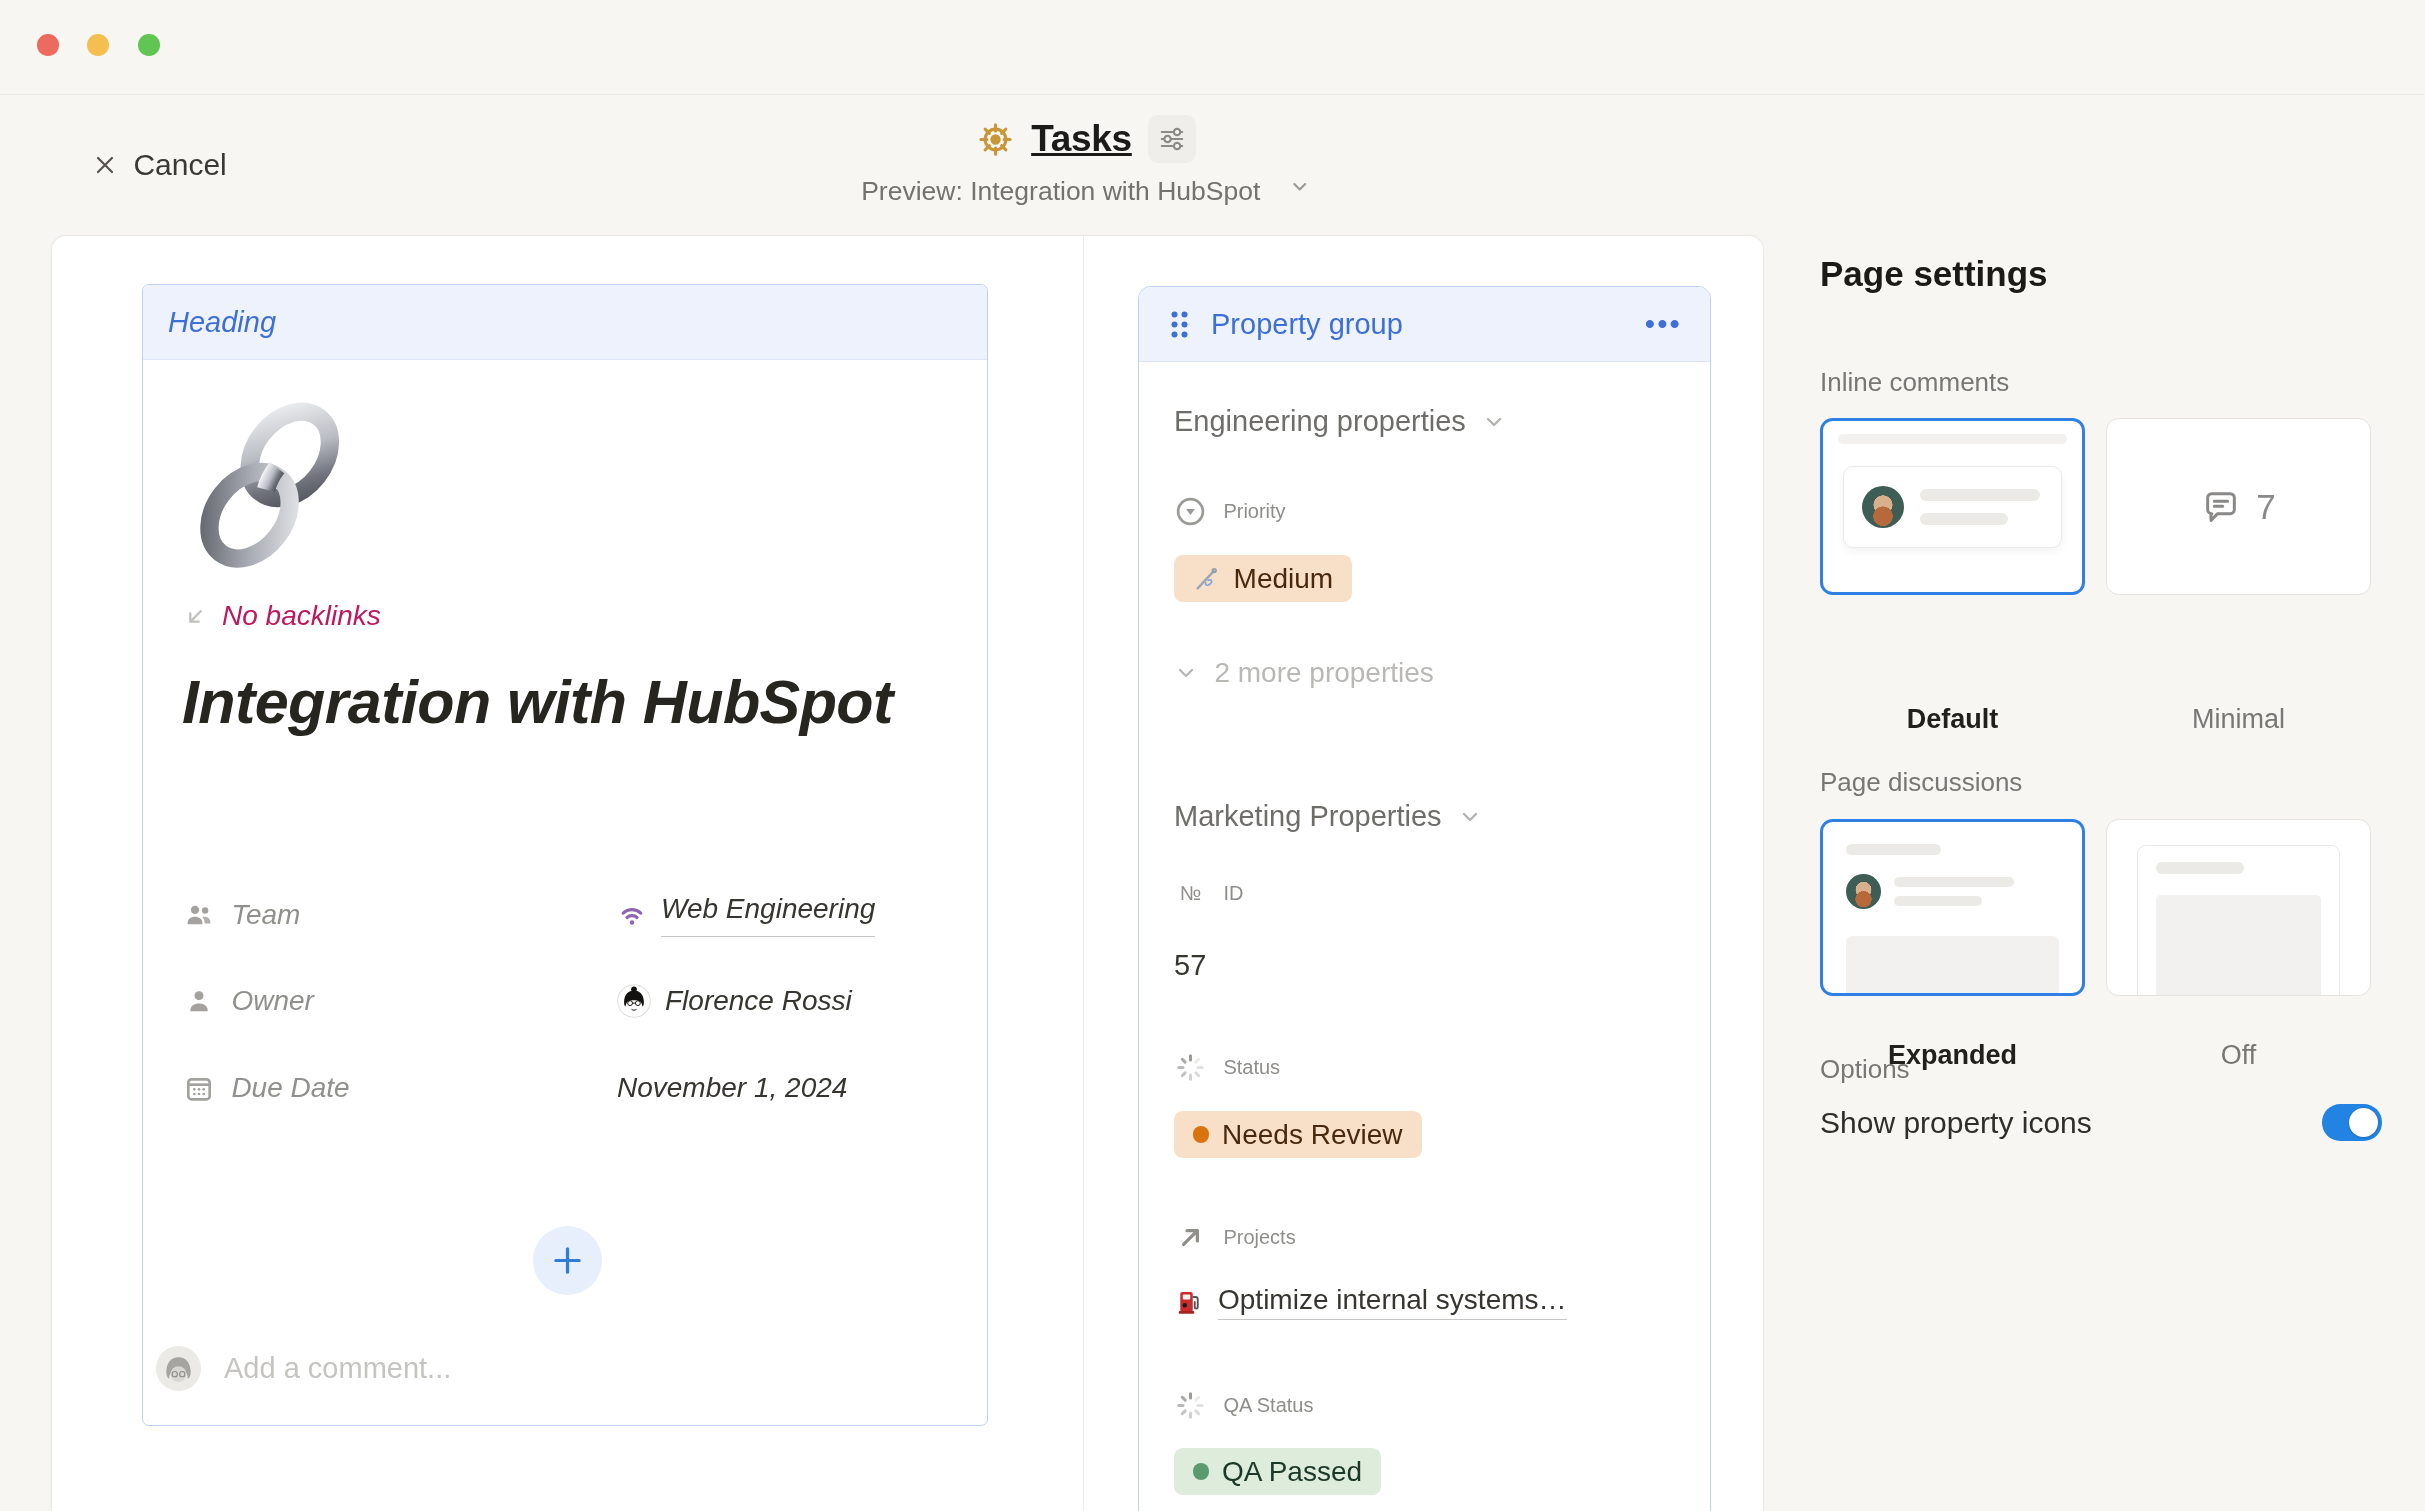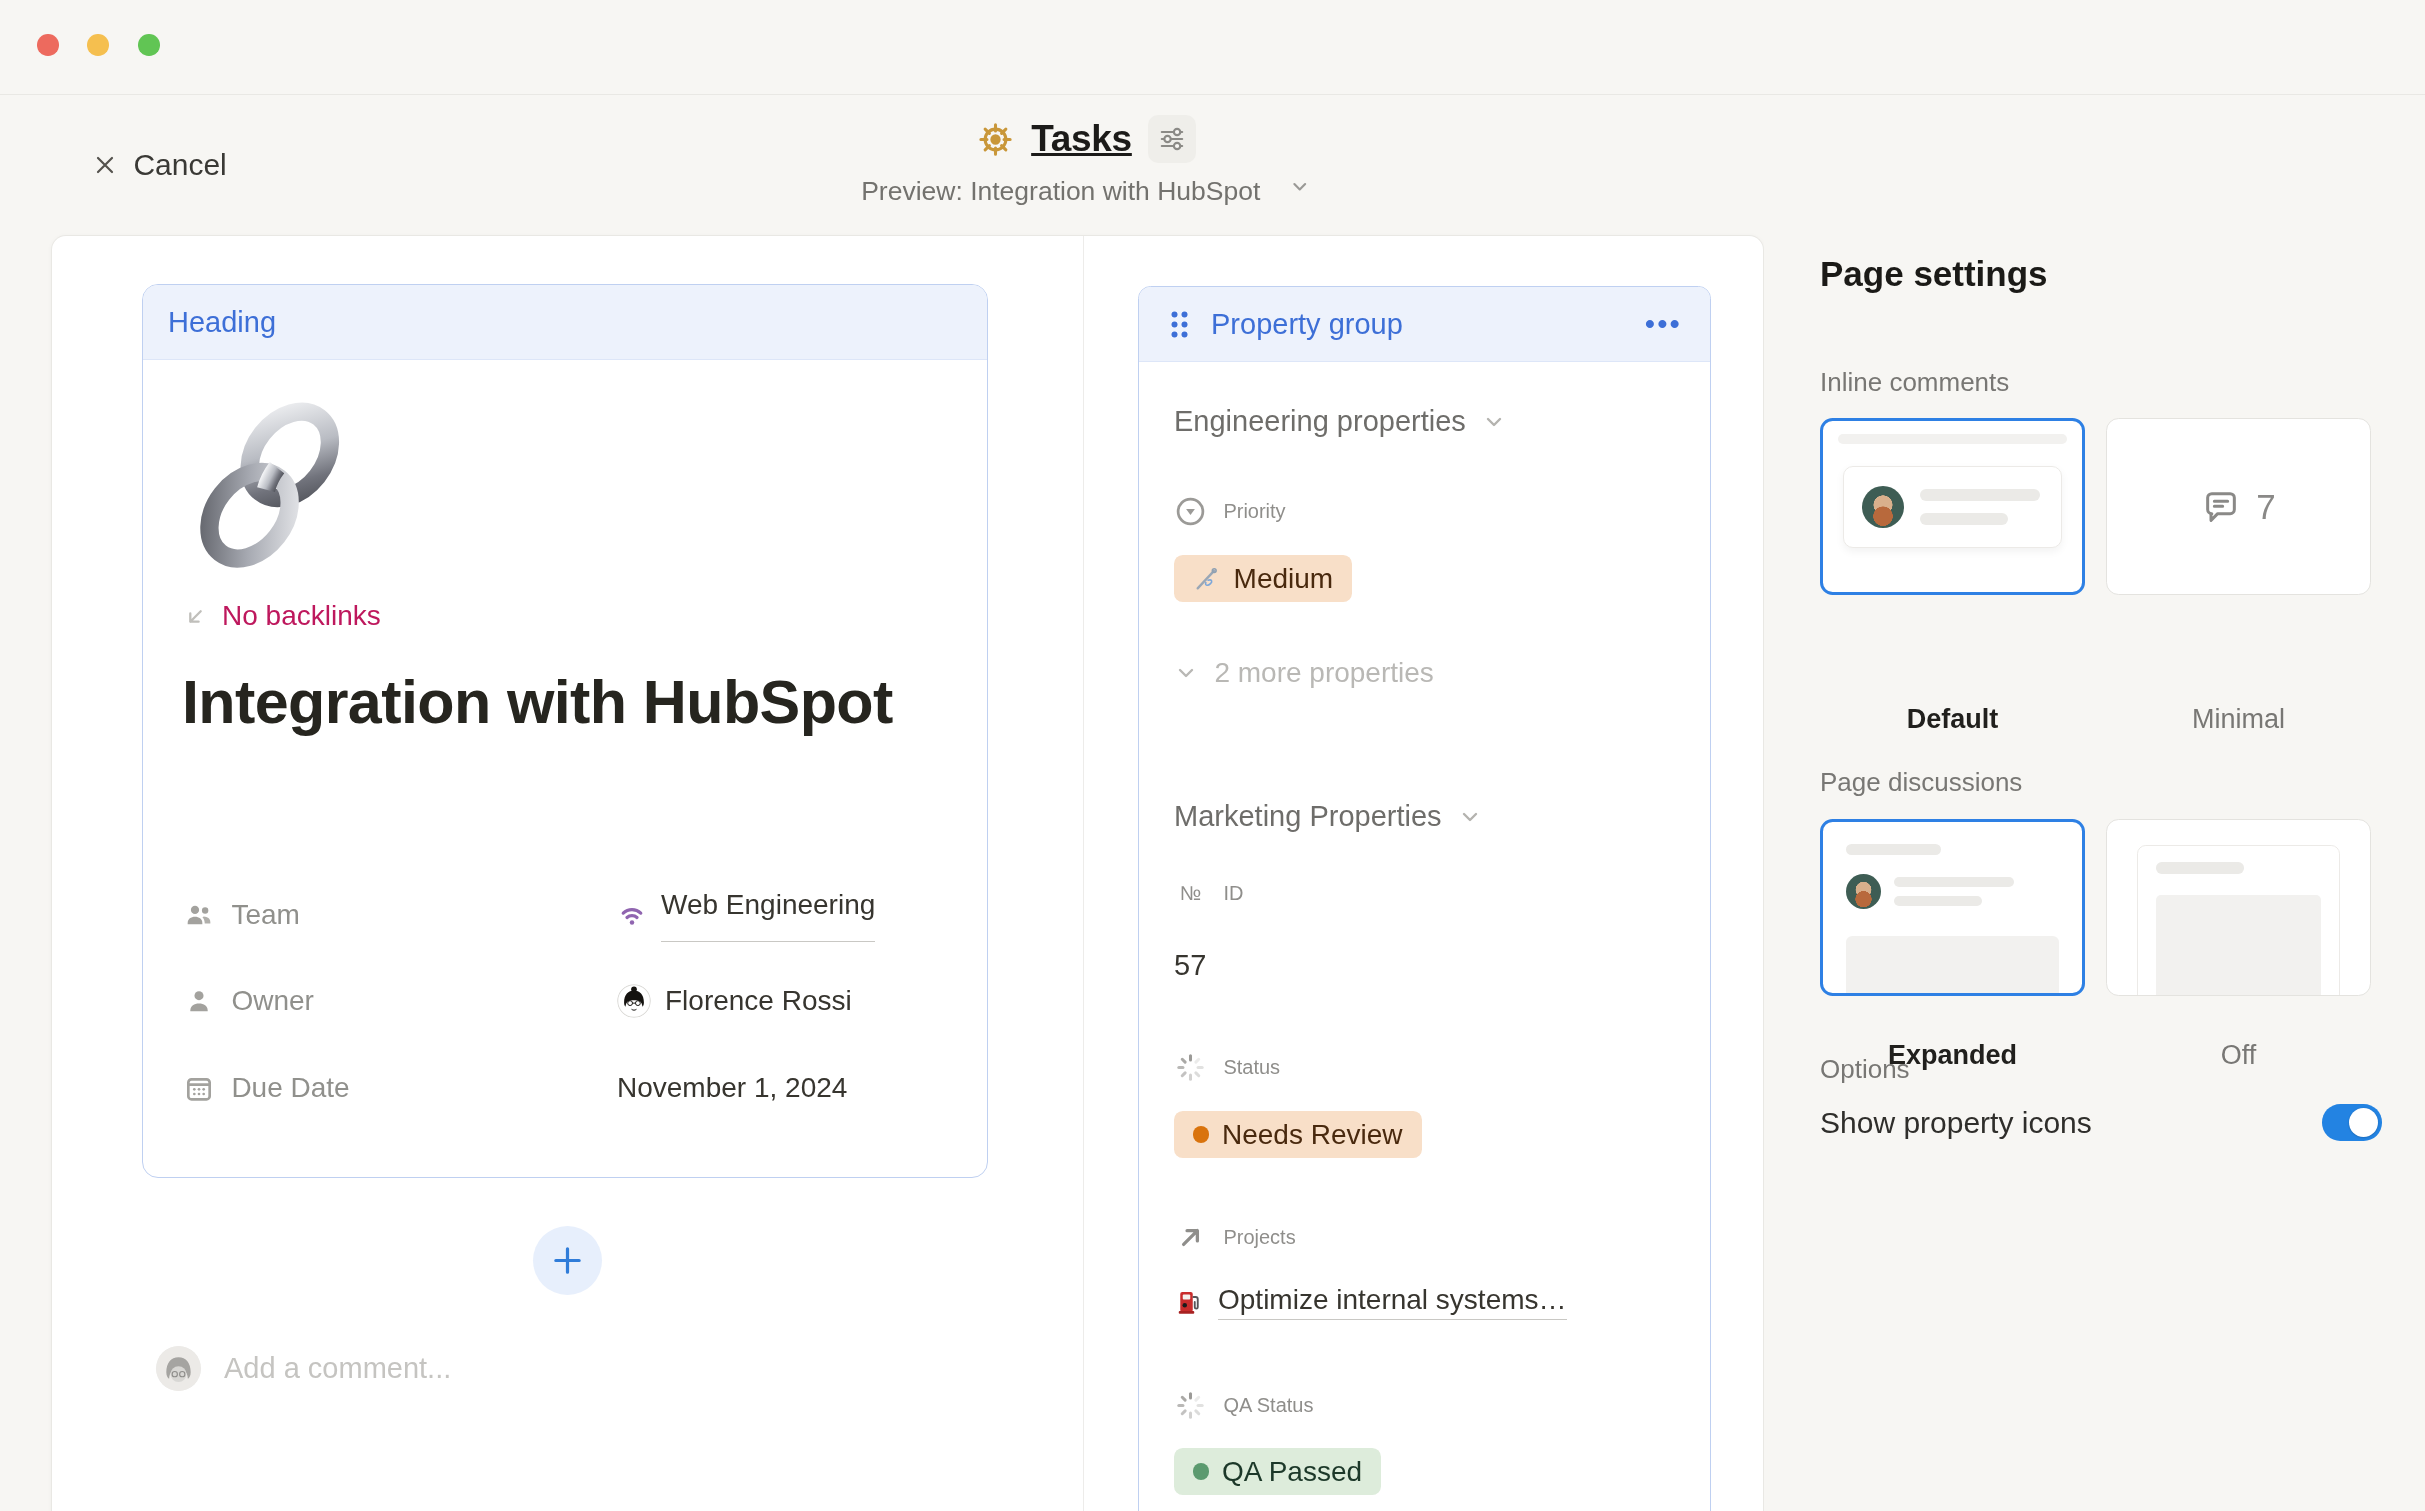--- a/index.html
+++ b/index.html
@@ -38,35 +38,35 @@
   .apply-main span { font-size:29px; font-weight:600; }
   .apply-divider { width:1.3px; height:62px; background:rgba(255,255,255,.35); }
   .apply-caret { width:72px; height:100%; display:flex; align-items:center; justify-content:center; }
 
   
   .main-card { position:absolute; left:51px; top:235px; width:1713px; height:1277px; background:#ffffff;
     border:1.3px solid #e9e8e4; border-bottom:none; border-radius:15px 15px 0 0; box-shadow:0 1.3px 5px rgba(0,0,0,.04); overflow:hidden; }
   .col-divider { position:absolute; left:1031px; top:0; width:1.3px; height:100%; background:#edecea; }
 
   
-  .heading-card { position:absolute; left:90px; top:48px; width:846px; height:894px;
-    border:1.9px solid #bfd0f1; border-radius:16px; background:#ffffff; overflow:hidden; }
+  .heading-card { position:absolute; left:90px; top:48px; width:846px; height:1142px;
+    border:1.9px solid #bfd0f1; border-radius:7px; background:#ffffff; overflow:hidden;font-style:italic; }
   .heading-band { height:75px; background:#edf2fc; border-bottom:1.3px solid #dde6f8; display:flex; align-items:center; padding-left:25px; }
   .heading-band span { font-size:29px; font-weight:500; color:#3d6fd7; }
   .chain-wrap { position:absolute; left:37px; top:106px; width:183px; height:190px; }
   .backlinks-row { position:absolute; left:40px; top:315px; display:flex; align-items:center; gap:14px; }
   .backlinks-row .arr { width:25px; height:25px; }
   .backlinks-row span { font-size:28px; color:#be185d; }
   .page-title { position:absolute; left:39px; top:382px; width:745px; font-size:61px; font-weight:800; line-height:1.18; color:#26251f; letter-spacing:-0.6px; }
   .prop-row { position:absolute; left:40px; height:40px; display:flex; align-items:center;gap:45px; }
   .prop-label { display:flex; align-items:center; gap:16.4px; width:389px; }
   .prop-label svg { width:32px; height:32px; flex:0 0 auto; }
   .prop-label span { font-size:28px; color:#90908c; }
   .prop-value { display:flex; align-items:center; gap:14px; font-size:28px; color:#37352f; }
-  .link-underline { border-bottom:1.9px solid #c9c8c4; padding-bottom:20px; font-weight:500; }
+  .link-underline { border-bottom:1.9px solid #c9c8c4; padding-bottom:11px; font-weight:500; }
   .mini-avatar { width:34px; height:34px; border-radius:50%; overflow:hidden; flex:0 0 auto; }
 
   .plus-btn { position:absolute; left:481px; top:990px; width:69px; height:69px; border-radius:50%;
     background:#e7effc; display:flex; align-items:center; justify-content:center; }
   .comment-row { position:absolute; left:104px; top:1110px; display:flex; align-items:center; gap:23px; width:758px; }
   .comment-avatar { width:45px; height:45px; border-radius:50%; background:#ecebe9; overflow:hidden; flex:0 0 auto; }
   .comment-input { border:none; outline:none; background:transparent; font-size:29px; color:#c5c4c1; width:505px;
     font-family:"Liberation Sans","DejaVu Sans",sans-serif; }
   .comment-input::placeholder { color:#c5c4c1; }
 

